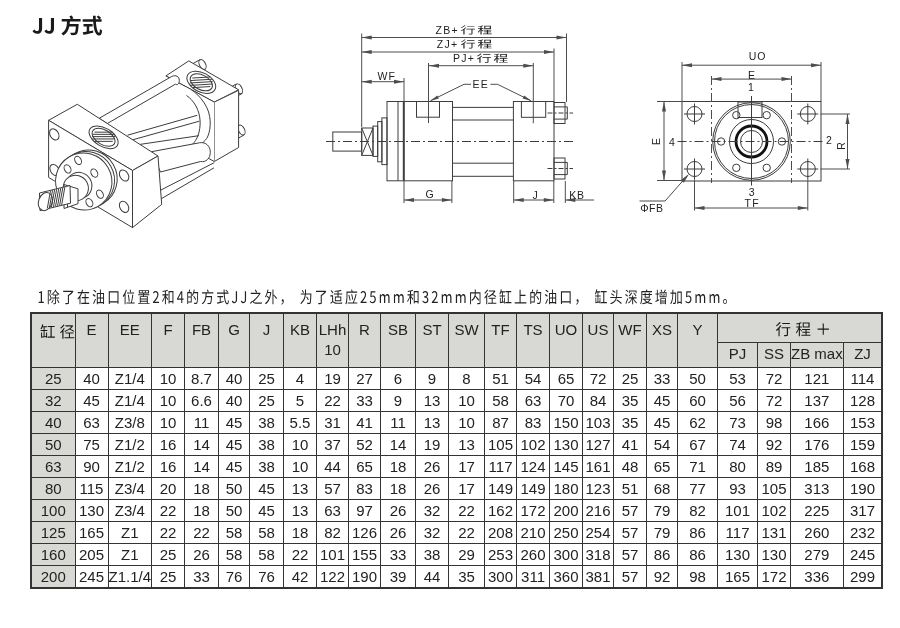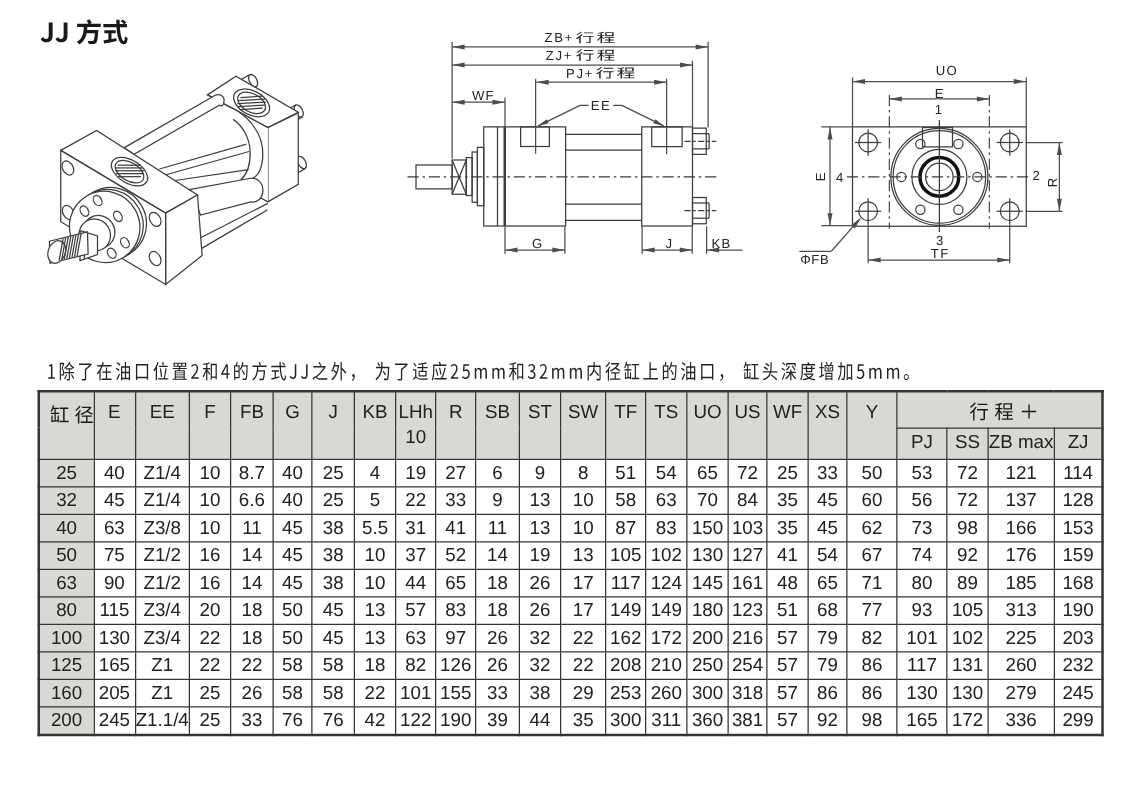--- a/index.html
+++ b/index.html
@@ -455,21 +455,21 @@
         <td>162</td>
         <td>172</td>
         <td>200</td>
         <td>216</td>
         <td>57</td>
         <td>79</td>
         <td>82</td>
         <td>101</td>
         <td>102</td>
         <td>225</td>
-        <td>203</td>
+        <td>317</td>
       </tr>
       <tr class="d">
         <td class="g">125</td>
         <td>165</td>
         <td>Z1</td>
         <td>22</td>
         <td>22</td>
         <td>58</td>
         <td>58</td>
         <td>18</td>

